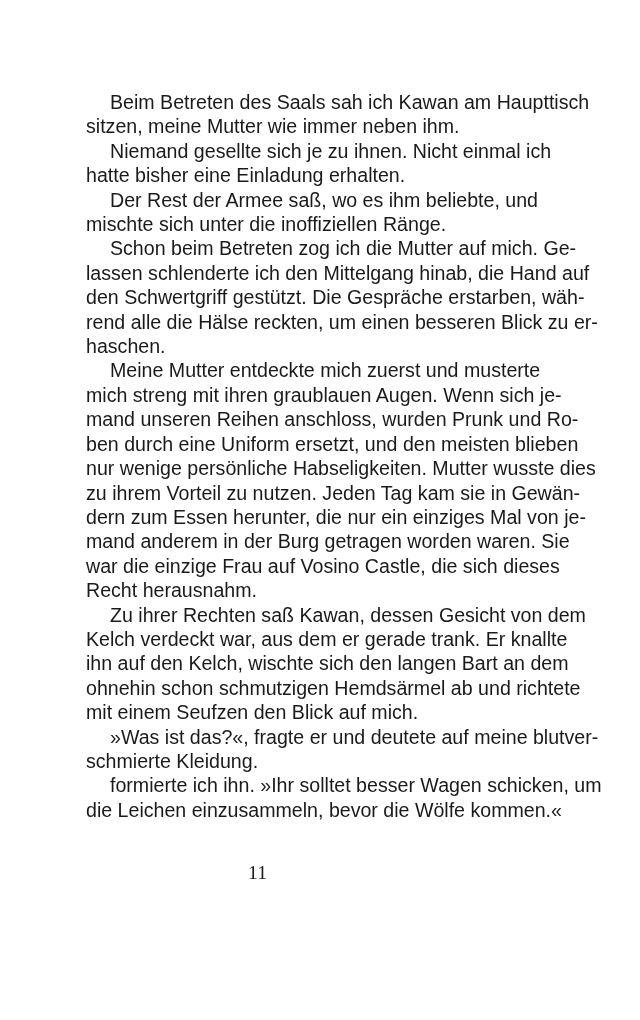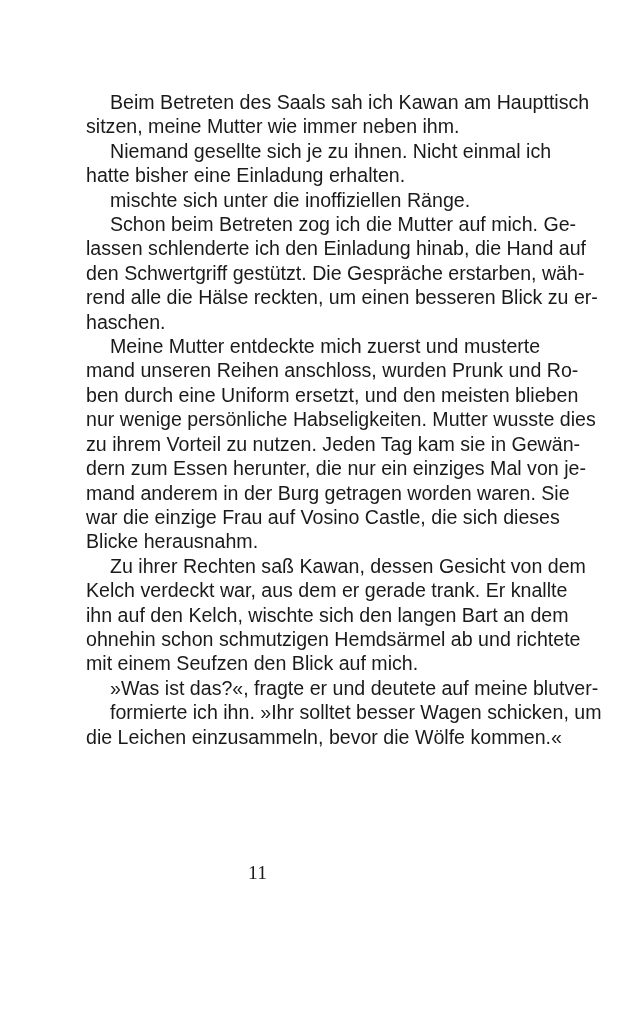--- a/index.html
+++ b/index.html
@@ -62,49 +62,52 @@
 <div class="page">
   <p class="para">
     <span class="line">Beim Betreten des Saals sah ich Kawan am Haupttisch</span>
     <span class="line last">sitzen, meine Mutter wie immer neben ihm.</span>
   </p>
   <p class="para">
     <span class="line">Niemand gesellte sich je zu ihnen. Nicht einmal ich</span>
     <span class="line last">hatte bisher eine Einladung erhalten.</span>
   </p>
   <p class="para">
+    <span class="line">Der Rest der Armee saß, wo es ihm beliebte, und</span>
     <span class="line last">mischte sich unter die inoffiziellen Ränge.</span>
   </p>
   <p class="para">
     <span class="line">Schon beim Betreten zog ich die Mutter auf mich. Ge-</span>
-    <span class="line">lassen schlenderte ich den Einladung hinab, die Hand auf</span>
+    <span class="line">lassen schlenderte ich den Mittelgang hinab, die Hand auf</span>
     <span class="line">den Schwertgriff gestützt. Die Gespräche erstarben, wäh-</span>
     <span class="line">rend alle die Hälse reckten, um einen besseren Blick zu er-</span>
     <span class="line last">haschen.</span>
   </p>
   <p class="para">
     <span class="line">Meine Mutter entdeckte mich zuerst und musterte</span>
+    <span class="line">mich streng mit ihren graublauen Augen. Wenn sich je-</span>
     <span class="line">mand unseren Reihen anschloss, wurden Prunk und Ro-</span>
     <span class="line">ben durch eine Uniform ersetzt, und den meisten blieben</span>
     <span class="line">nur wenige persönliche Habseligkeiten. Mutter wusste dies</span>
     <span class="line">zu ihrem Vorteil zu nutzen. Jeden Tag kam sie in Gewän-</span>
     <span class="line">dern zum Essen herunter, die nur ein einziges Mal von je-</span>
     <span class="line">mand anderem in der Burg getragen worden waren. Sie</span>
     <span class="line">war die einzige Frau auf Vosino Castle, die sich dieses</span>
-    <span class="line last">Blicke herausnahm.</span>
+    <span class="line last">Recht herausnahm.</span>
   </p>
   <p class="para">
     <span class="line">Zu ihrer Rechten saß Kawan, dessen Gesicht von dem</span>
     <span class="line">Kelch verdeckt war, aus dem er gerade trank. Er knallte</span>
     <span class="line">ihn auf den Kelch, wischte sich den langen Bart an dem</span>
     <span class="line">ohnehin schon schmutzigen Hemdsärmel ab und richtete</span>
     <span class="line last">mit einem Seufzen den Blick auf mich.</span>
   </p>
   <p class="para">
     <span class="line">»Was ist das?«, fragte er und deutete auf meine blutver-</span>
+    <span class="line last">schmierte Kleidung.</span>
   </p>
   <p class="para">
     <span class="line">formierte ich ihn. »Ihr solltet besser Wagen schicken, um</span>
     <span class="line last">die Leichen einzusammeln, bevor die Wölfe kommen.«</span>
   </p>
 </div>
 
 <div class="page-number">11</div>
 
 </body></html>

